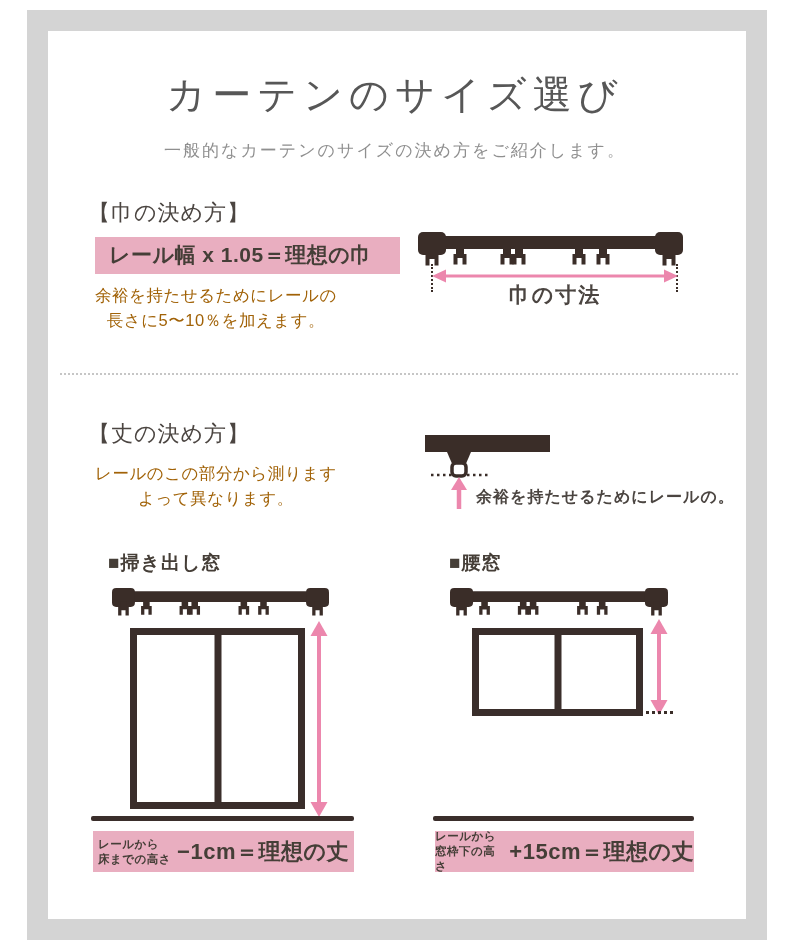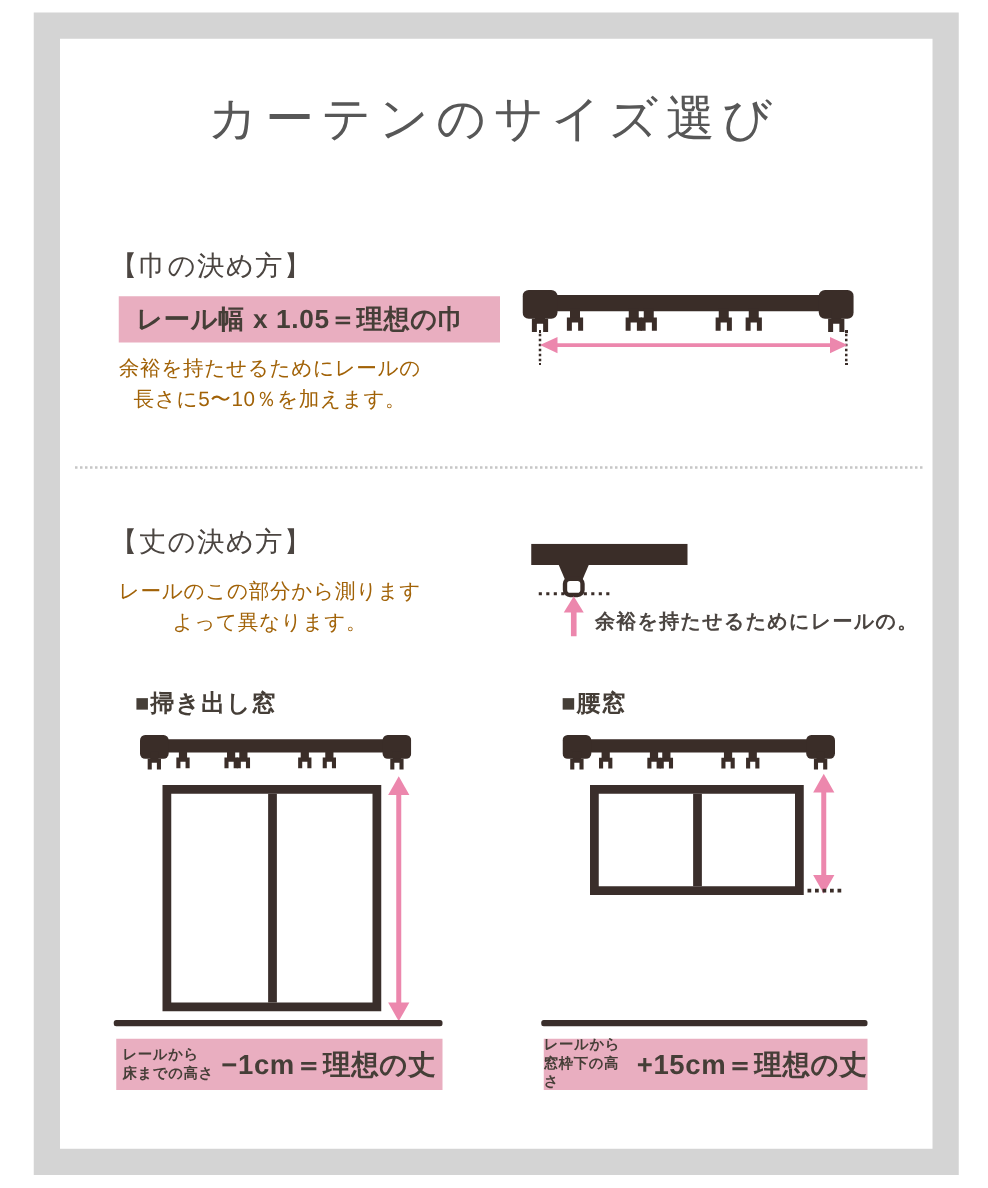--- a/index.html
+++ b/index.html
@@ -28,20 +28,21 @@
   .fb-main{font-size:22px;font-weight:bold;letter-spacing:0.5px;white-space:nowrap;}
 </style>
 </head>
 <body>
 
 <div id="page">
 
   <div class="abs frame"></div>
 
   <div class="abs page-title">カーテンのサイズ選び</div>
+  <div class="abs page-subtitle">一般的なカーテンのサイズの決め方をご紹介します。</div>
 
   <div class="abs sec-heading" style="left:88px;top:198px;">【巾の決め方】</div>
 
   <div class="abs pink-box w-formula">レール幅 x 1.05＝理想の巾</div>
 
   <div class="abs body-text" style="left:95px;top:283px;">
     <div>余裕を持たせるためにレールの</div>
     <div>長さに5〜10％を加えます。</div>
   </div>
 
@@ -65,20 +66,21 @@
       <use href="#runner" x="185" y="22"></use>
     <use href="#runner" x="251" y="23"></use>
   </svg>
   <div class="abs dotted-v" style="left:431px;top:264px;"></div>
   <div class="abs dotted-v" style="left:676px;top:264px;"></div>
   <svg class="abs" style="left:430px;top:267px;" width="250" height="18" viewBox="0 0 250 18">
     <line x1="14" y1="9" x2="236" y2="9" stroke="#ec87ad" stroke-width="3"></line>
     <path d="M2,9 L16,2.5 L16,15.5 z" fill="#ec87ad"></path>
     <path d="M248,9 L234,2.5 L234,15.5 z" fill="#ec87ad"></path>
   </svg>
+  <div class="abs diagram-label" style="left:425px;top:281px;width:260px;">巾の寸法</div>
 
   <div class="abs divider"></div>
 
   <div class="abs sec-heading" style="left:88px;top:419px;">【丈の決め方】</div>
 
   <div class="abs body-text" style="left:95px;top:461px;">
     <div>レールのこの部分から測ります</div>
     <div>よって異なります。</div>
   </div>
 

